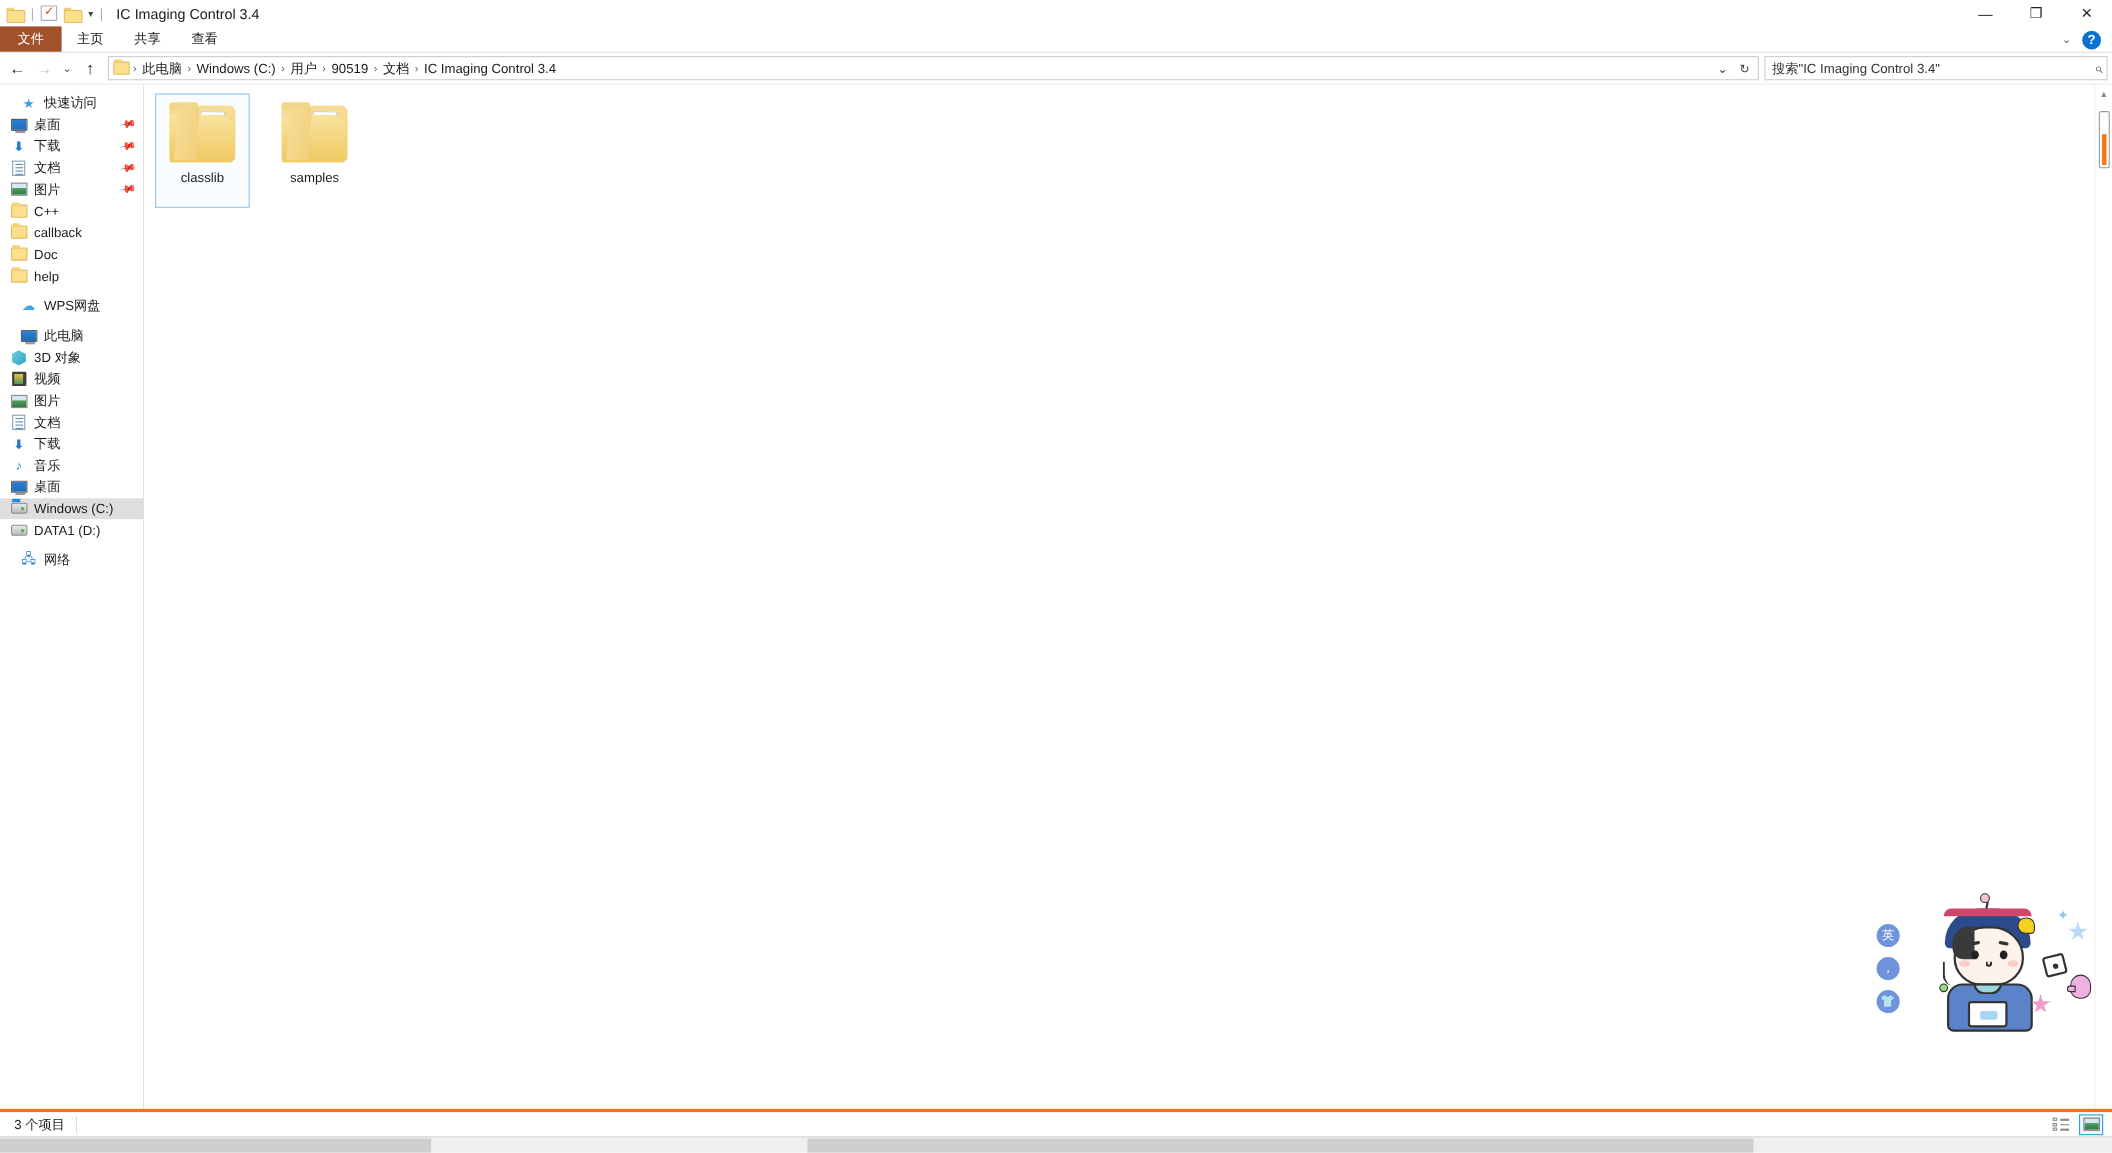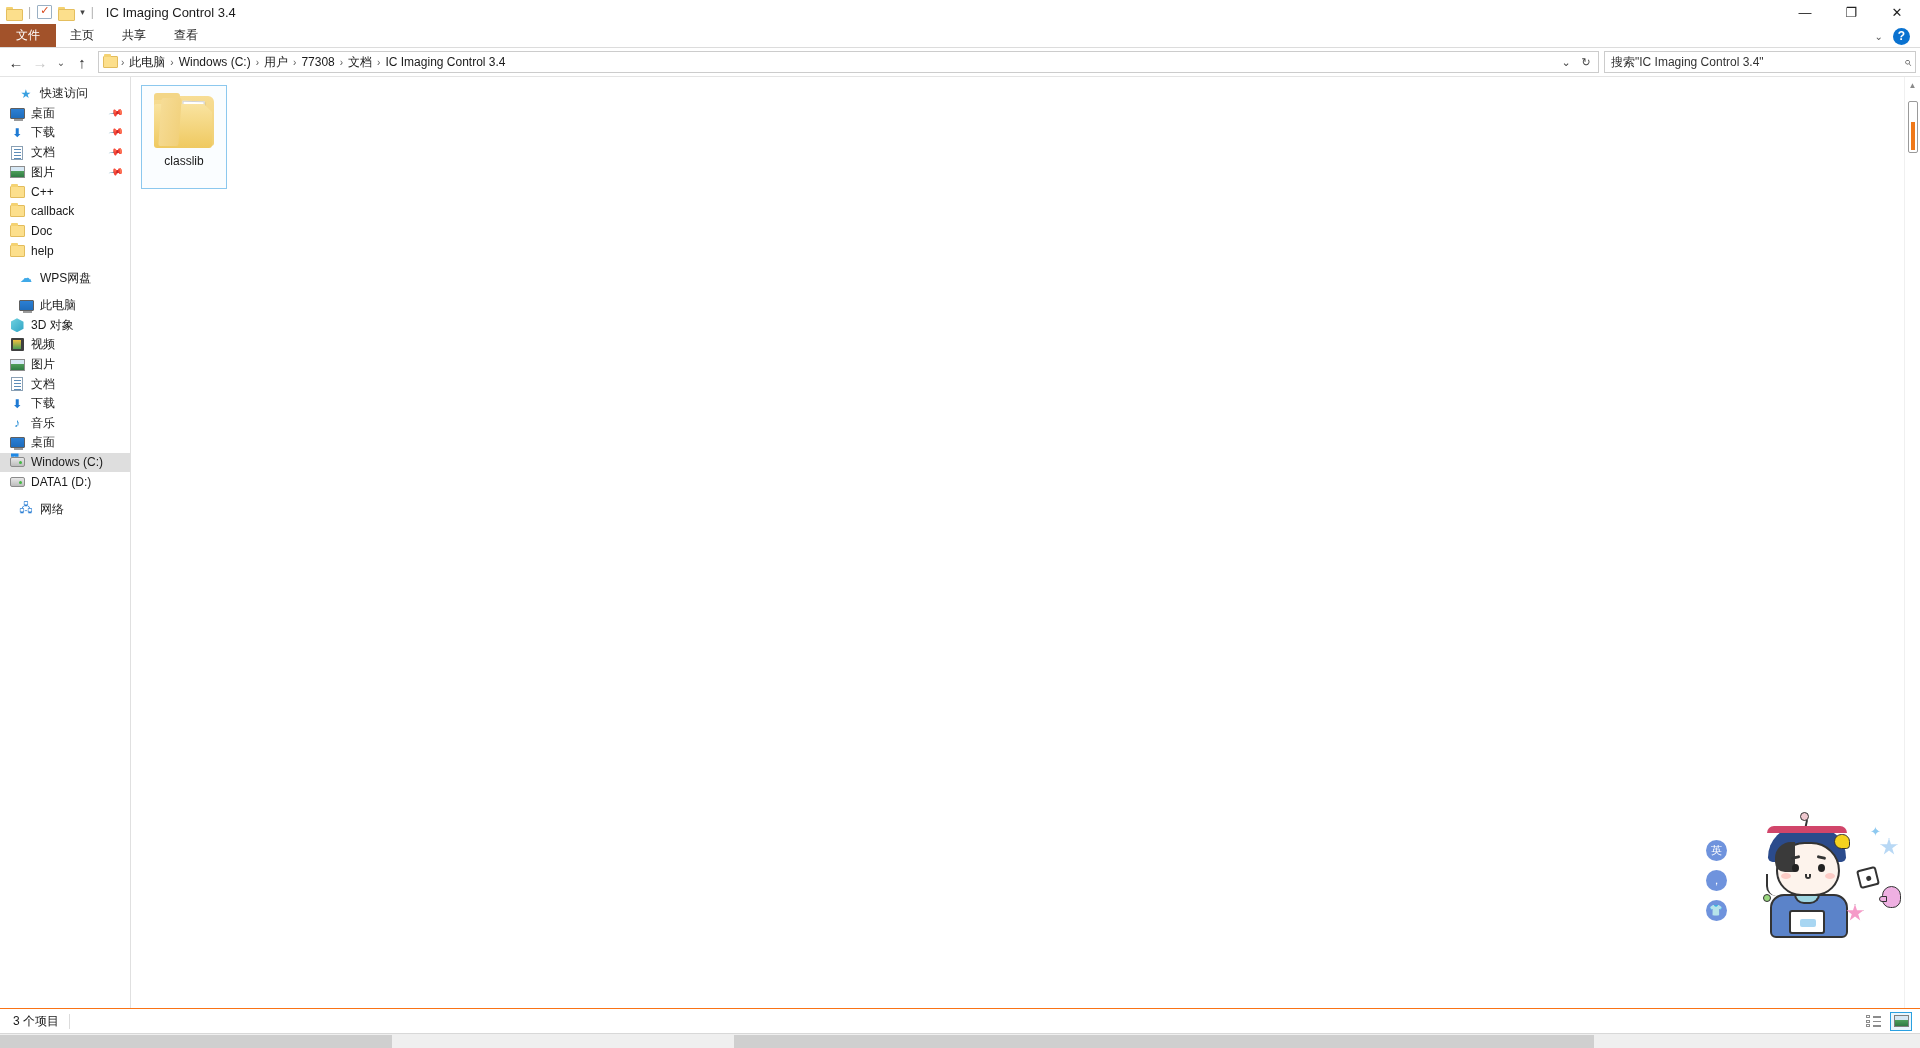--- a/index.html
+++ b/index.html
@@ -374,21 +374,21 @@
   .m-duck::after {
     content: ""; position: absolute; left: -4px; top: 9px; width: 6px; height: 4px;
     background: #efb0e2; border: 1.5px solid #333; border-radius: 3px 0 0 3px;
   }
   .m-spark {
     position: absolute; left: 122px; top: 12px; color: #8ec9f0; font-size: 13px;
   }
 
   
   .statusbar {
-    height: 25px; border-top: 1px solid #f97316; background: #ffffff;
+    height: 25px; border-top: 3px solid #f97316; background: #ffffff;
     display: flex; align-items: center; padding: 0 4px; position: relative;
   }
   .status-text { font-size: 12px; color: #1a1a1a; padding-left: 9px; }
   .status-div { width: 1px; height: 15px; background: #dcdcdc; margin: 0 10px; }
   .view-toggles { position: absolute; right: 8px; display: flex; gap: 6px; }
   .vtoggle {
     width: 22px; height: 19px; display: flex; align-items: center; justify-content: center;
     cursor: default; border: 1px solid transparent;
   }
   .vtoggle.active { border-color: #2aa0e0; background: #eaf6fd; }
@@ -457,21 +457,21 @@
 
   <div class="crumbbox">
     <span class="ic-folder crumb-folder"></span>
     <span class="crumb-sep">›</span>
     <span class="crumb">此电脑</span>
     <span class="crumb-sep">›</span>
     <span class="crumb">Windows (C:)</span>
     <span class="crumb-sep">›</span>
     <span class="crumb">用户</span>
     <span class="crumb-sep">›</span>
-    <span class="crumb">77308</span>
+    <span class="crumb">90519</span>
     <span class="crumb-sep">›</span>
     <span class="crumb">文档</span>
     <span class="crumb-sep">›</span>
     <span class="crumb">IC Imaging Control 3.4</span>
     <span class="spacer"></span>
     <span class="addr-icon">⌄</span>
     <span class="addr-icon">↻</span>
   </div>
 
   <div class="searchbox">
@@ -628,20 +628,38 @@
             <div class="ln"></div>
             <div class="ln"></div>
         </div>
         <div class="folder-front"></div>
         <div class="folder-flap"></div>
       </div>
       <div class="label">classlib</div>
     </div>
 
 
+    <div class="tile">
+      <div class="folder-icon">
+        <div class="folder-back"></div>
+        <div class="folder-tab"></div>
+        <div class="folder-docs">
+          <div class="ln"></div>
+            <div class="ln"></div>
+            <div class="ln"></div>
+          <div class="thumb"></div>
+          <div class="ln"></div>
+            <div class="ln"></div>
+            <div class="ln"></div>
+        </div>
+        <div class="folder-front"></div>
+        <div class="folder-flap"></div>
+      </div>
+      <div class="label">samples</div>
+    </div>
 
     <div class="vscroll">
       <div class="arrow">▲</div>
       <div class="track">
         <div class="thumbbar"></div>
       </div>
     </div>
 
     <div class="ime">
       <div class="ime-btns">

